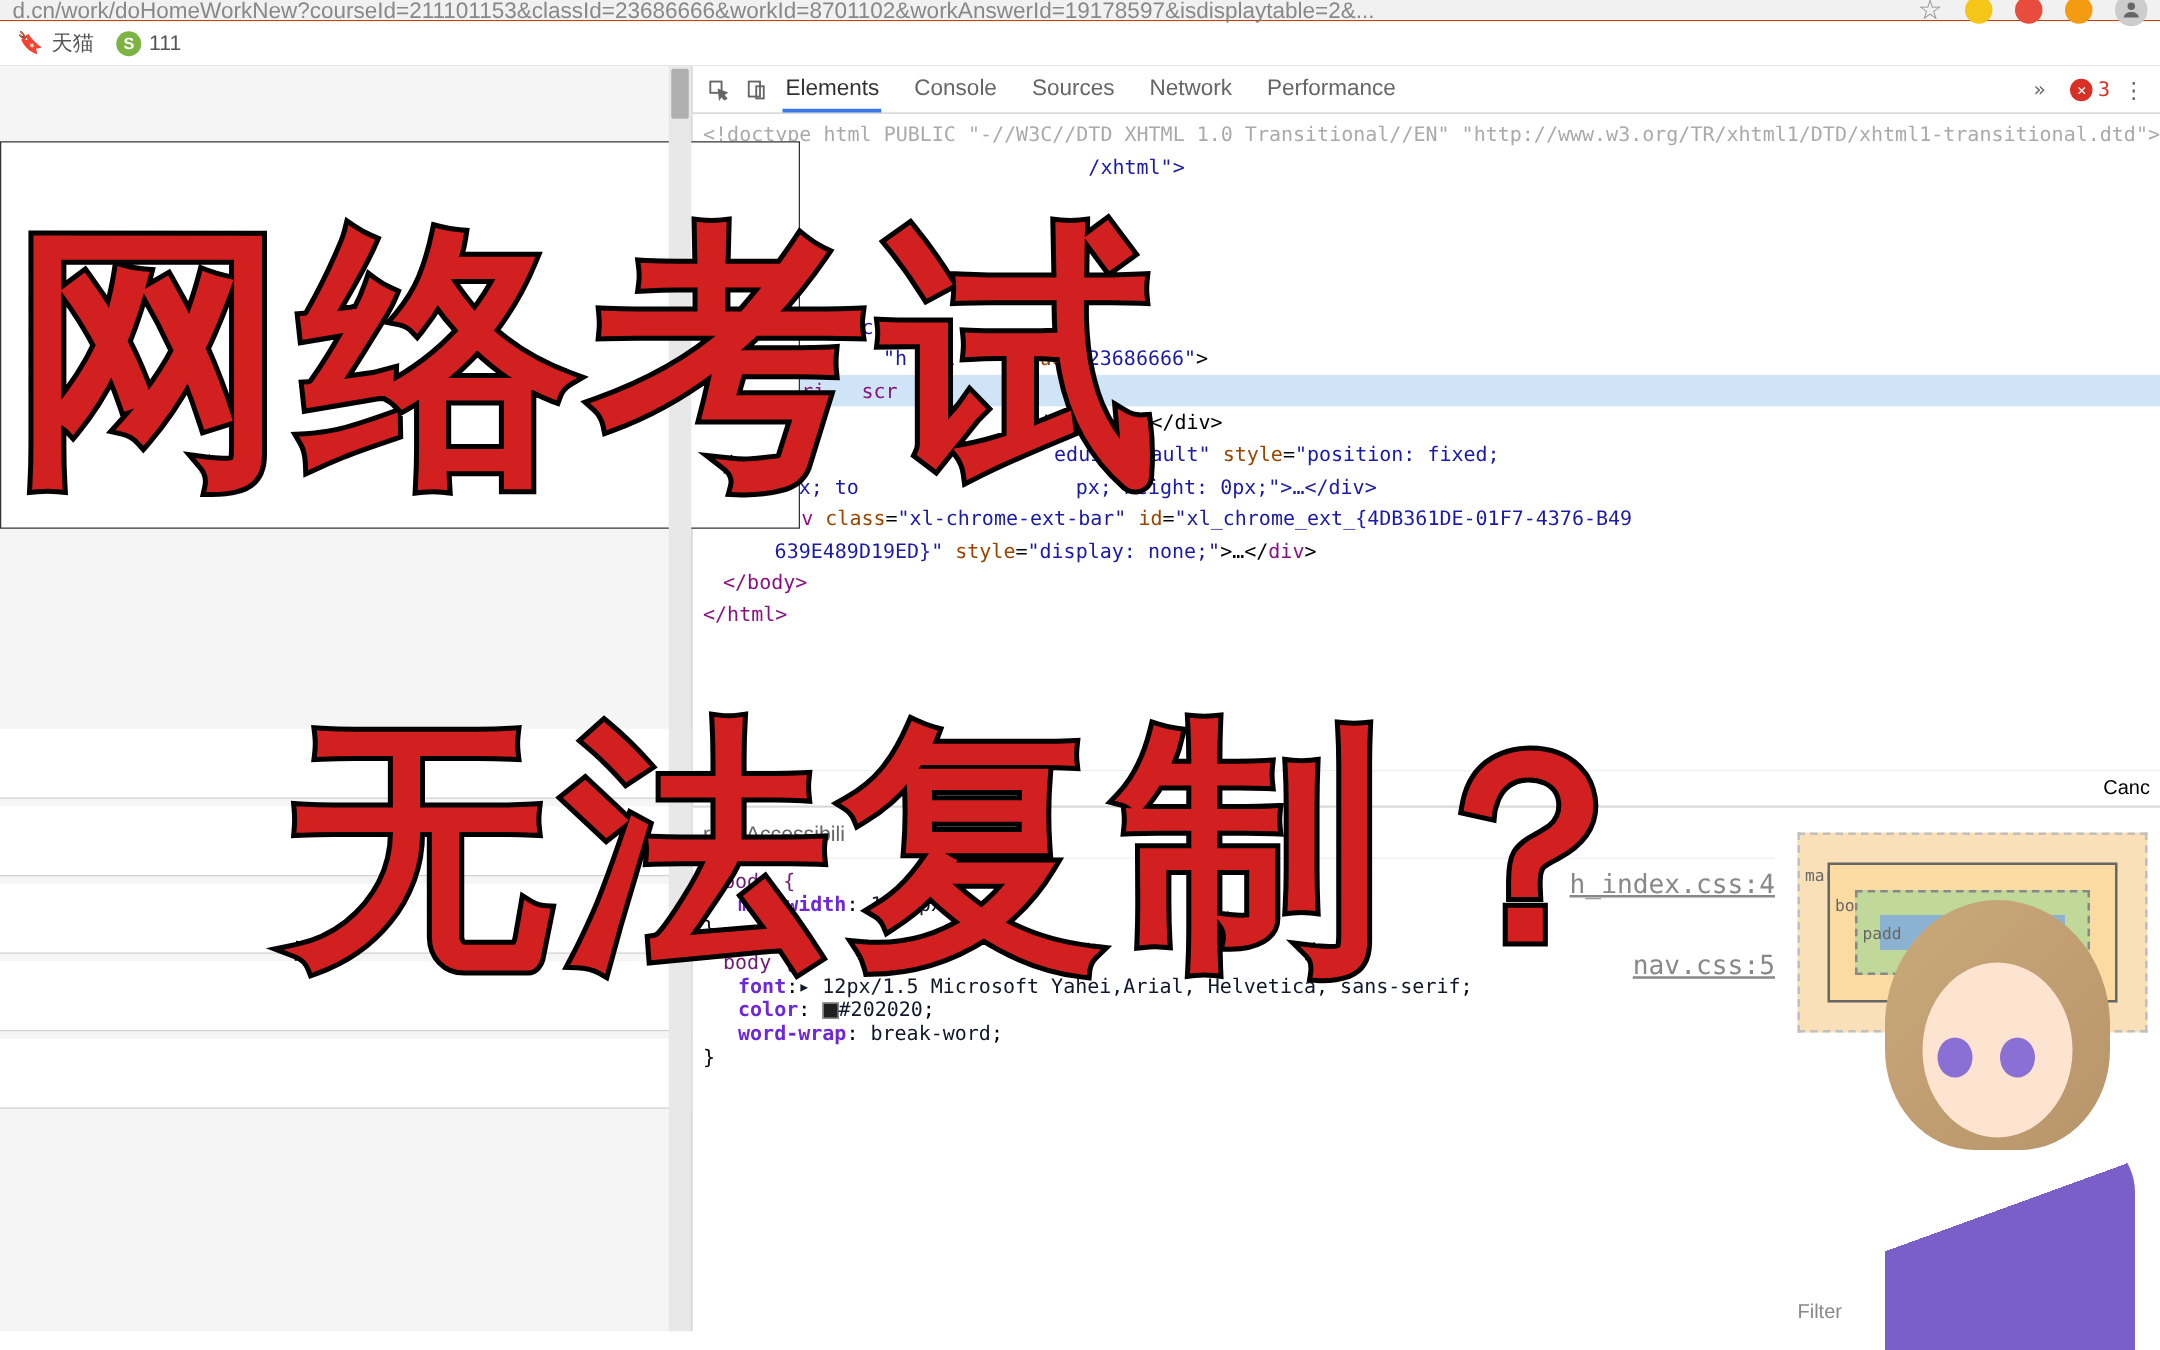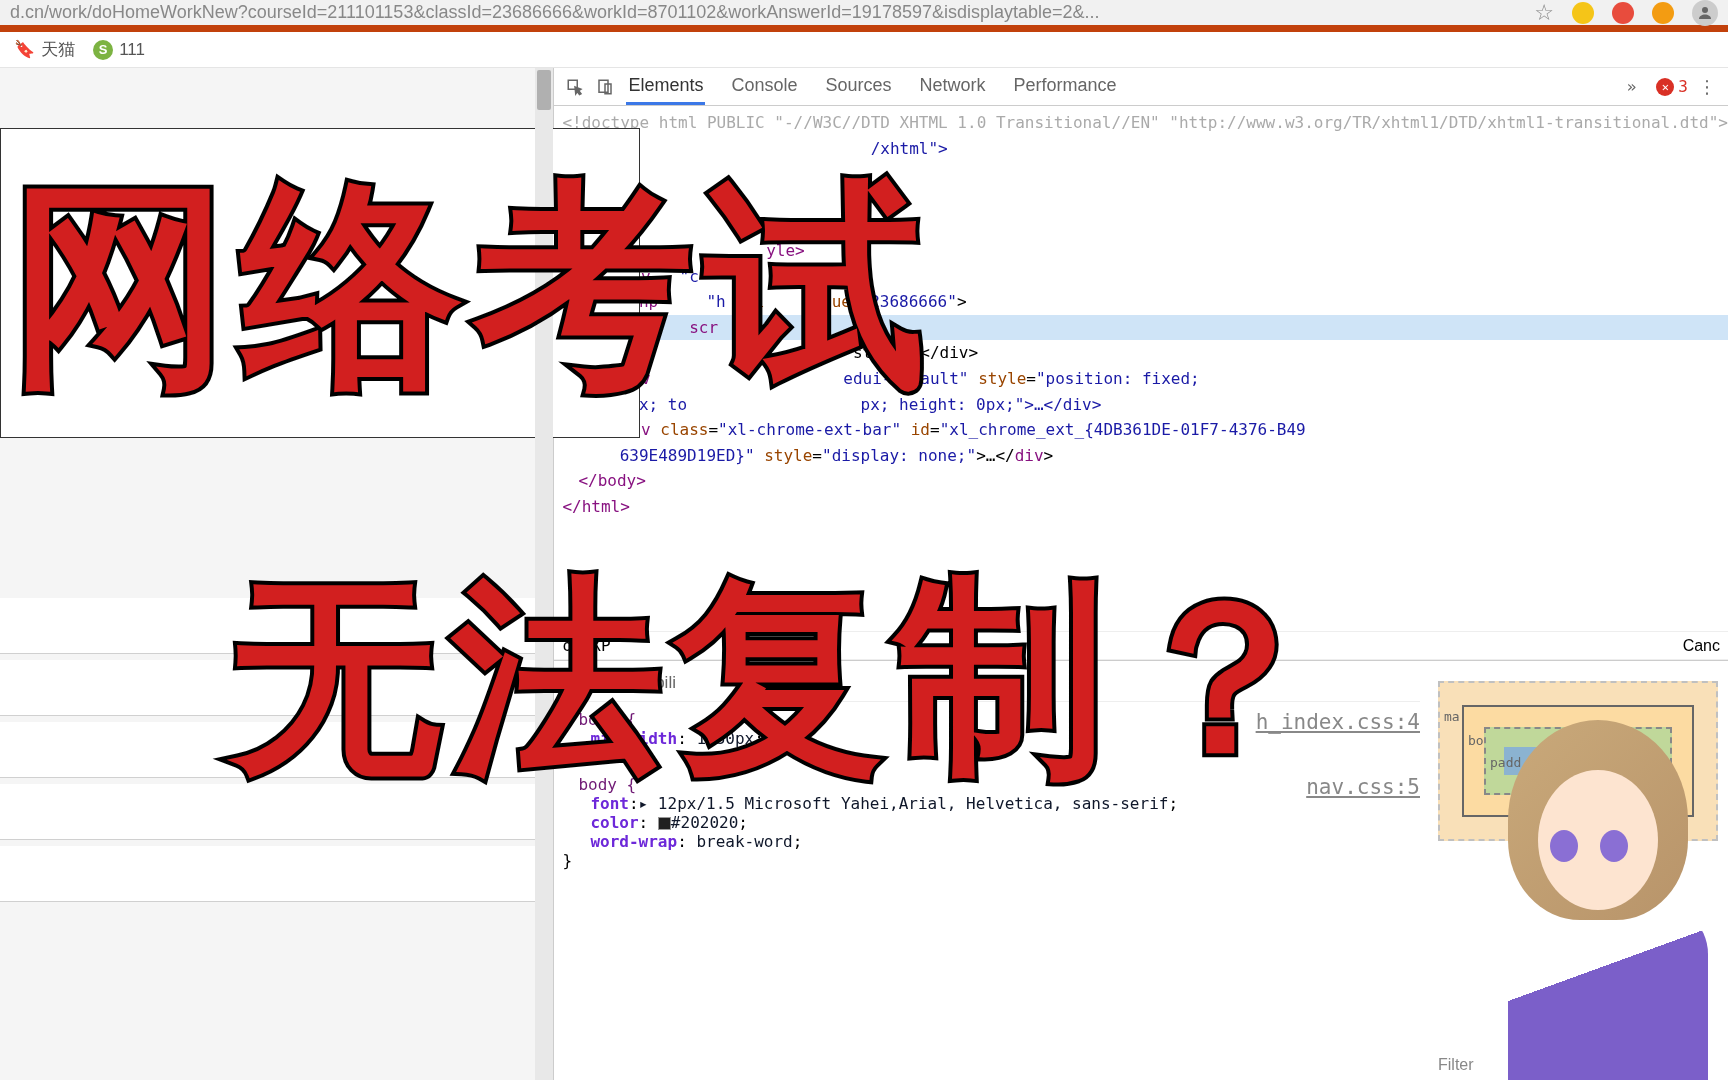--- a/index.html
+++ b/index.html
@@ -1,19 +1,19 @@
 <!DOCTYPE html>
 <html><head>
 <meta charset="utf-8">
 <style>
 * { margin: 0; padding: 0; box-sizing: border-box; }
 body { font-family: Arial, sans-serif; width: 1728px; height: 1080px; overflow: hidden; background: #fff; position: relative; }
 
 
-.url-bar { height: 32px; background: #f1f1f1; display: flex; align-items: center; padding: 0 10px; color: #888; font-size: 18px; border-bottom: 7px solid #c2410c; }
+.url-bar { height: 17px; background: #f1f1f1; display: flex; align-items: center; padding: 0 10px; color: #888; font-size: 18px; border-bottom: 1px solid #c2410c; }
 .url-text { flex: 1; white-space: nowrap; overflow: hidden; }
 .url-icons { display: flex; gap: 18px; align-items: center; font-size: 22px; }
 .star-icon { color: #888; }
 .dot-y { width: 22px; height: 22px; border-radius: 50%; background: #f5c518; }
 .dot-r { width: 22px; height: 22px; border-radius: 50%; background: #e84c3d; }
 .dot-o { width: 22px; height: 22px; border-radius: 50%; background: #f39c12; }
 .avatar { width: 26px; height: 26px; border-radius: 50%; background: #ccc; display: flex; align-items: center; justify-content: center; }
 
 
 .bookmarks { height: 36px; background: #fff; display: flex; align-items: center; gap: 18px; padding: 0 14px; font-size: 17px; color: #555; border-bottom: 1px solid #e5e5e5; }

